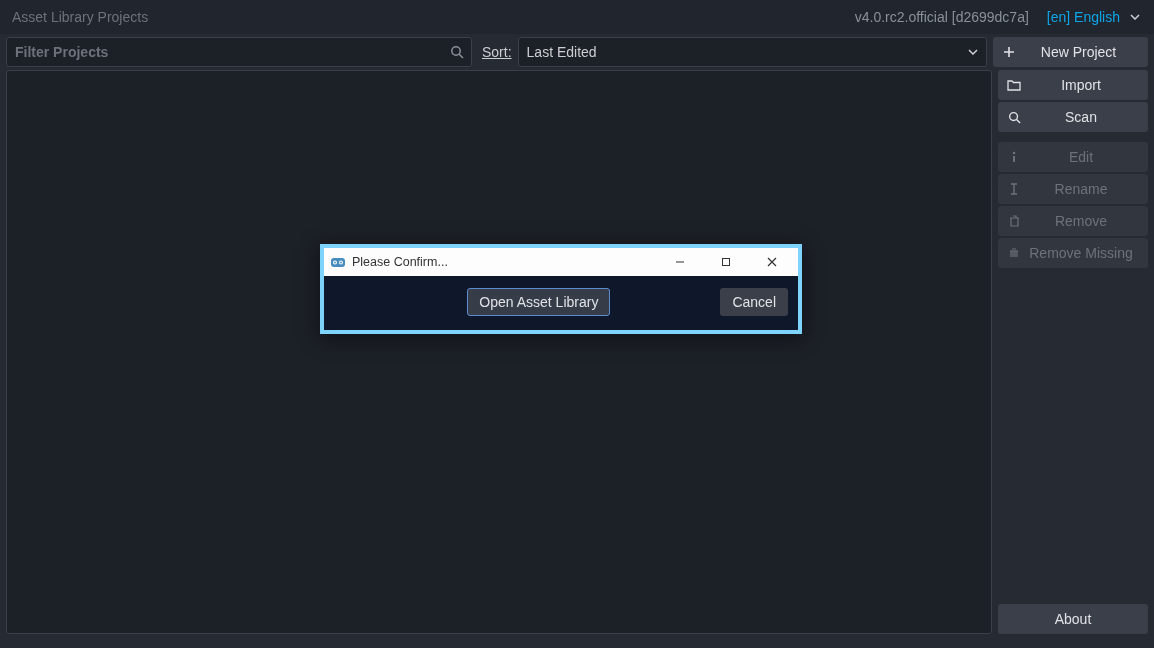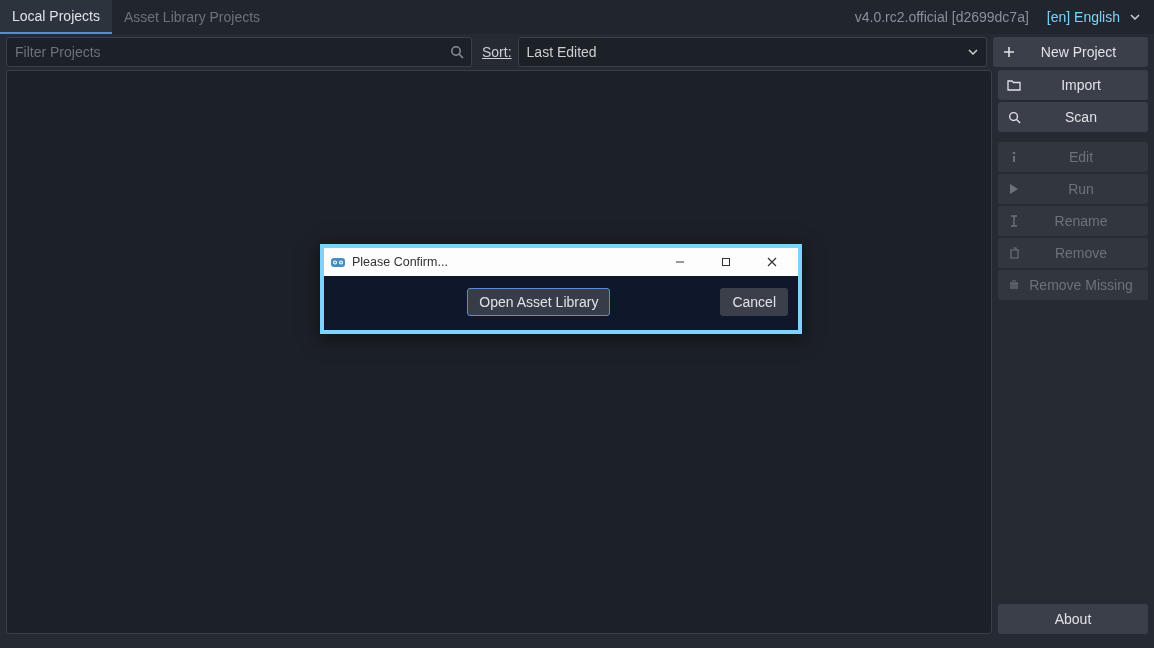--- a/index.html
+++ b/index.html
@@ -40,21 +40,21 @@
   .topbar-spacer { flex: 1; }
   .version {
     color: #8a9099;
     font-size: 14px;
     margin-right: 12px;
   }
   .lang {
     display: flex;
     align-items: center;
     gap: 6px;
-    color: #7dd3fc;
+    color: #0ea5e9;
     cursor: pointer;
     padding: 4px 6px;
   }
   .toolbar-row {
     display: flex;
     align-items: center;
     height: 36px;
     padding: 4px 6px;
     gap: 6px;
   }
@@ -65,20 +65,21 @@
   .filter-input {
     width: 100%;
     height: 30px;
     background: #1c2027;
     border: 1px solid #3a3f49;
     border-radius: 3px;
     color: #cdced2;
     padding: 0 30px 0 8px;
     font-size: 14px;
     outline: none;
+    font-weight: bold;
   }
   .filter-input::placeholder { color: #6d727a; }
   .filter-icon {
     position: absolute;
     right: 8px;
     top: 50%;
     transform: translateY(-50%);
     color: #8a9099;
   }
   .sort-label {
@@ -219,23 +220,20 @@
     padding: 5px 11px;
   }
   svg { display: block; }
   .chev { margin-left: 4px; }
 </style>
 </head>
 <body>
 
 <div class="topbar">
   <div class="tabs">
-    <div class="tab active">
-      <span>Local Projects</span>
-    </div>
     <div class="tab">
       <span>Asset Library Projects</span>
     </div>
   </div>
   <div class="topbar-spacer"></div>
   <div class="version">v4.0.rc2.official [d2699dc7a]</div>
   <div class="lang">
     <span>[en] English</span>
     <span class="chev">
       <svg width="10" height="6" viewBox="0 0 10 6">
@@ -298,28 +296,20 @@
     </button>
     <div class="btn-gap"></div>
     <button class="btn disabled">
       <span class="ico">
         <svg width="4" height="12" viewBox="0 0 4 12">
             <circle cx="2" cy="2" r="1.3" fill="#6d727a"></circle>
             <rect x="1" y="5" width="2" height="6" fill="#6d727a"></rect>
           </svg>
       </span>
       <span class="lbl">Edit</span>
-    </button>
-    <button class="btn disabled">
-      <span class="ico">
-        <svg width="10" height="12" viewBox="0 0 10 12">
-            <path d="M1 1l8 5-8 5z" fill="#6d727a"></path>
-          </svg>
-      </span>
-      <span class="lbl">Run</span>
     </button>
     <button class="btn disabled">
       <span class="ico">
         <svg width="8" height="12" viewBox="0 0 8 12">
             <path d="M1 1h6M1 11h6M4 1v10" stroke="#6d727a" stroke-width="1.4"></path>
           </svg>
       </span>
       <span class="lbl">Rename</span>
     </button>
     <button class="btn disabled">

